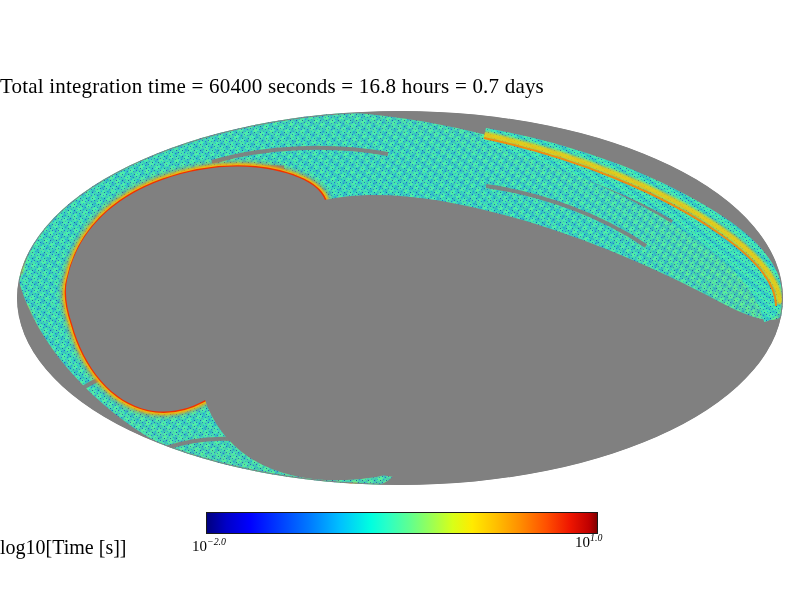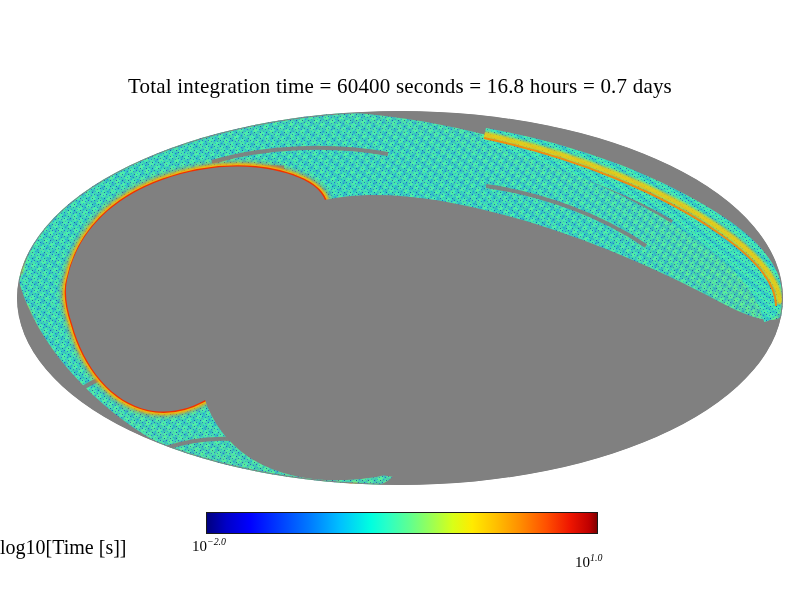--- a/index.html
+++ b/index.html
@@ -22,21 +22,21 @@
     height: 600px;
     background: #ffffff;
   }
 
   
   #title {
     position: absolute;
     left: 0;
     top: 74px;
     width: 800px;
-    text-align: center;
+    text-align: left;
     font-family: "Liberation Serif", "DejaVu Serif", serif;
     font-size: 21px;
     color: #000000;
     letter-spacing: 0.2px;
     white-space: nowrap;
   }
 
   
   #skymap-wrap {
     position: absolute;
@@ -91,21 +91,21 @@
     position: absolute;
     left: 192px;
     top: 30px;
     font-size: 15px;
     color: #000;
     white-space: nowrap;
   }
   #cb-label-right {
     position: absolute;
     left: 575px;
-    top: 46px;
+    top: 26px;
     font-size: 15px;
     color: #000;
     white-space: nowrap;
   }
   #cb-label-center {
     position: absolute;
     left: 0;
     top: 28px;
     width: 700px;
     text-align: left;

